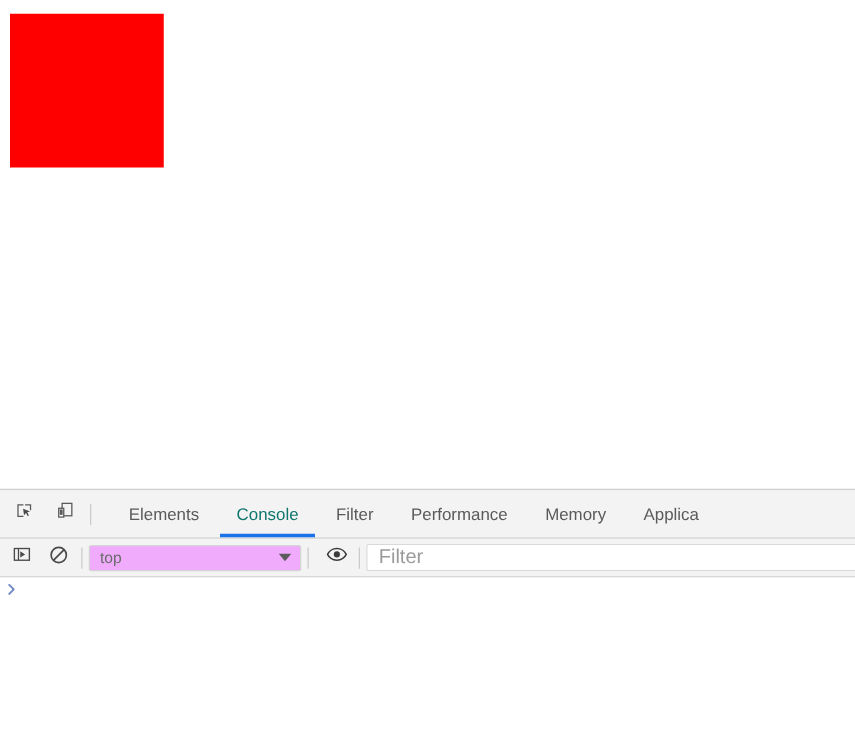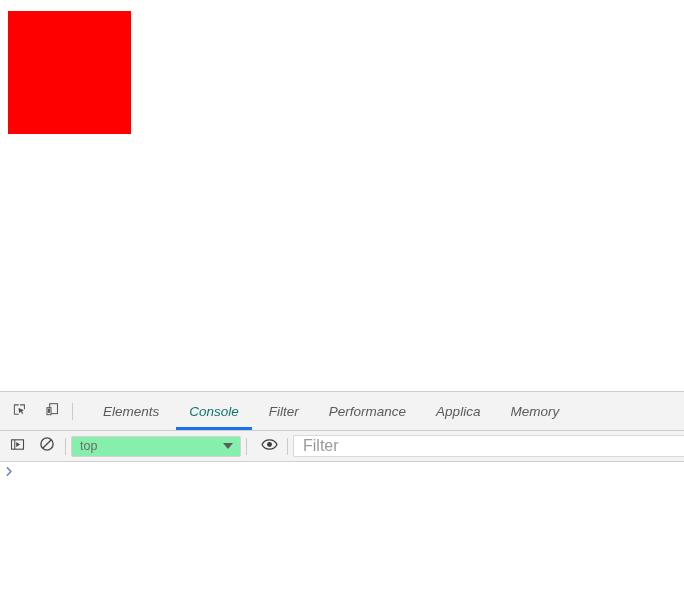--- a/index.html
+++ b/index.html
@@ -91,21 +91,20 @@
     position: relative;
     display: flex;
     align-items: center;
     padding: 0 15px;
     font-size: 13.5px;
     color: #5a5a5a;
     white-space: nowrap;
     cursor: pointer;
     height: 100%;
     box-sizing: border-box;
-    font-style: italic;
   }
   .tab.active {
     color: #0f766e;
   }
   .tab.active::after {
     content: "";
     position: absolute;
     left: 2px;
     right: 2px;
     bottom: 0;
@@ -140,21 +139,21 @@
     width: 1px;
     height: 17px;
     background: #cacaca;
     margin: 0 5px;
     flex: 0 0 auto;
   }
   #context-select {
     position: relative;
     width: 170px;
     height: 21px;
-    background: #86efac;
+    background: #f0abfc;
     border: 1px solid #d4d4d4;
     border-radius: 2px;
     display: flex;
     align-items: center;
     box-sizing: border-box;
     cursor: pointer;
     flex: 0 0 auto;
   }
   #context-select .ctx-label {
     font-size: 12.5px;
@@ -260,24 +259,24 @@
       <div class="tab active">
         <span>Console</span>
       </div>
       <div class="tab">
         <span>Filter</span>
       </div>
       <div class="tab">
         <span>Performance</span>
       </div>
       <div class="tab">
+        <span>Memory</span>
+      </div>
+      <div class="tab">
         <span>Applica</span>
-      </div>
-      <div class="tab">
-        <span>Memory</span>
       </div>
     </div>
   </div>
 
   <div id="console-toolbar">
 
     <div class="ct-icon-btn">
       <span>
         <svg width="15" height="15" viewBox="0 0 16 16">
           <rect x="1.6" y="3.0" width="12.8" height="10.0" fill="none" stroke="#4a4a4a" stroke-width="1.15"></rect>

